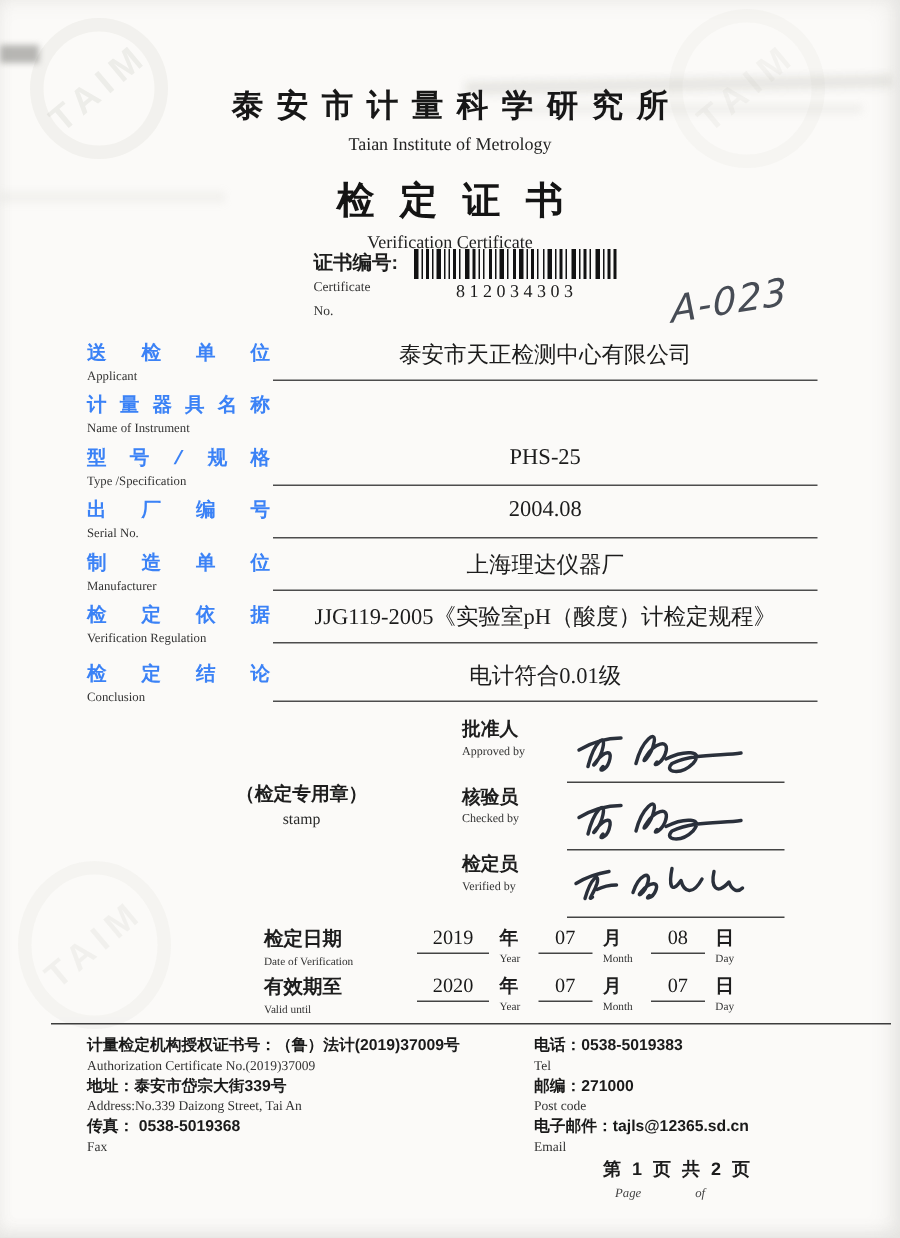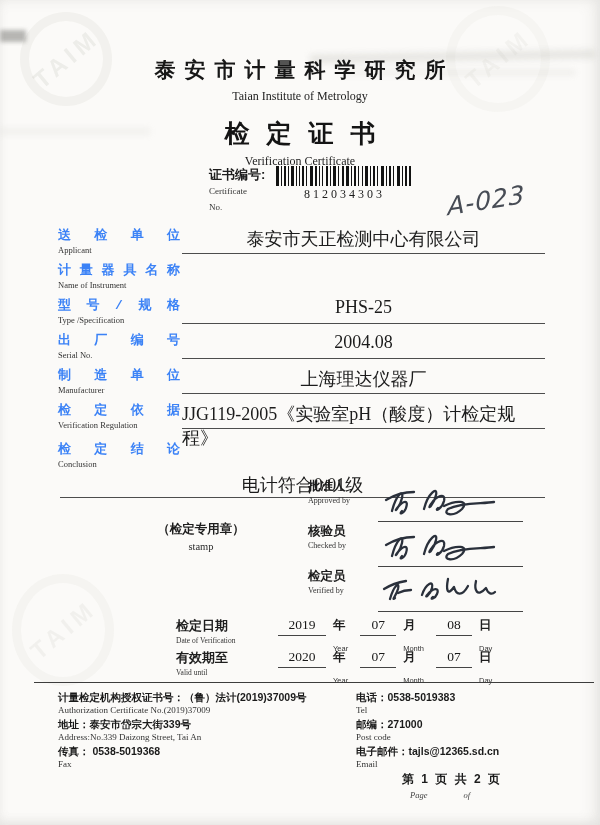--- a/index.html
+++ b/index.html
@@ -39,21 +39,21 @@
   .hand-note { position:absolute; left:447px; top:186px; font-family:"DejaVu Sans",sans-serif; font-style:italic;
     font-size:25px; color:#474c55; transform:rotate(-9deg) skewX(-8deg); letter-spacing:1px; }
   
   .fields { position:absolute; left:58px; top:223px; width:487px; }
   .f-row { display:flex; height:35px; }
   .f-lbl { width:122px; padding-top:3px; }
   .f-lbl-cn { font-size:13px; font-weight:700; text-align:justify; text-align-last:justify; color:#3b82f6;font-family:Liberation Mono, monospace; }
   .f-lbl-en { font-family:"Liberation Serif",serif; font-size:8.5px; color:#333; margin-top:1px; }
   .f-val { flex:1; height:31px; margin-left:2px; border-bottom:1.3px solid #4d4d4d;
     display:flex; align-items:flex-start; justify-content:center; padding-top:4px;
-    font-family:"Liberation Serif",serif; font-size:18px; color:#1c1c1c; }
+    font-family:"Liberation Serif",serif; font-size:15px; color:#1c1c1c; }
   
   .stamp-block { position:absolute; left:136px; top:521px; width:130px; text-align:center; }
   .stamp-cn { font-size:12.5px; font-weight:700; }
   .stamp-en { font-family:"Liberation Serif",serif; font-size:10.5px; color:#2b2b2b; margin-top:3px; }
   
   .sigs { position:absolute; left:308px; top:478px; width:215px; }
   .s-row { display:flex; align-items:flex-start; height:45px; }
   .s-lbl { width:70px; padding-bottom:0px; }
   .s-lbl-cn { font-size:12.5px; font-weight:700; }
   .s-lbl-en { font-family:"Liberation Serif",serif; font-size:8px; color:#333; margin-top:1px; }
@@ -65,21 +65,21 @@
   .d-row { display:flex; align-items:flex-start; height:32px; }
   .d-lbl { width:102px; }
   .d-lbl-cn { font-size:13px; font-weight:700; }
   .d-lbl-en { font-family:"Liberation Serif",serif; font-size:7.5px; color:#333; margin-top:1px; }
   .d-val { border-bottom:1.3px solid #444; text-align:center; font-family:"Liberation Serif",serif;
     font-size:13.5px; padding:0 4px 2px 4px; margin-right:7px; color:#191919; }
   .d-val.year { min-width:48px; }
   .d-val.md { min-width:36px; }
   .d-unit { margin-right:12px; }
   .d-unit-cn { font-size:12.5px; font-weight:700; }
-  .d-unit-en { font-family:Liberation Sans, sans-serif; font-size:7.5px; color:#333; margin-top:10px; }
+  .d-unit-en { font-family:Liberation Serif, serif; font-size:7.5px; color:#333; margin-top:0px; }
   
   .divider { position:absolute; left:34px; top:682px; width:560px; border-top:1.6px solid #3d3d3d; }
   .footer { position:absolute; left:58px; top:691px; width:520px; display:flex; }
   .fo-left { width:298px; }
   .fo-right { flex:1; }
   .fo-cn { font-size:10.5px; font-weight:700; line-height:13px; color:#1a1a1a; }
   .fo-en { font-family:"Liberation Serif",serif; font-size:9px; line-height:13px; color:#333; margin-bottom:1px; }
   .pageline { position:absolute; left:402px; top:771px; width:120px; }
   .pg-cn { font-size:12px; font-weight:700; letter-spacing:2px; color:#1c1c1c; }
   .pg-en { display:flex; font-family:Liberation Serif, serif; font-style:italic; font-size:8.5px; color:#444; margin-top:2px; }
@@ -198,21 +198,21 @@
         </div>
       <div class="f-val">上海理达仪器厂</div>
     </div>
     <div class="f-row">
       <div class="f-lbl">
           <div class="f-lbl-cn">检定依据</div>
           <div class="f-lbl-en">Verification Regulation</div>
         </div>
       <div class="f-val">JJG119-2005《实验室pH（酸度）计检定规程》</div>
     </div>
-    <div class="f-row" style="margin-top:4px;flex-direction:column;">
+    <div class="f-row" style="margin-top:4px;">
       <div class="f-lbl">
           <div class="f-lbl-cn">检定结论</div>
           <div class="f-lbl-en">Conclusion</div>
         </div>
       <div class="f-val">电计符合0.01级</div>
     </div>
   </div>
 
   <div class="stamp-block">
     <div class="stamp-cn">（检定专用章）</div>

